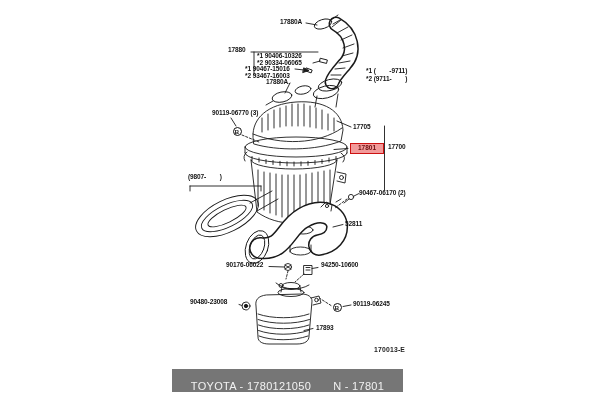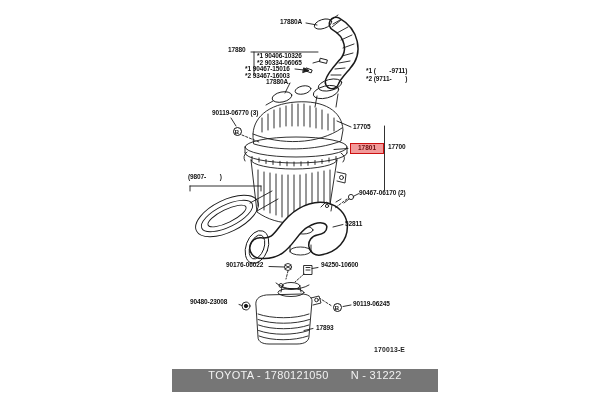--- a/index.html
+++ b/index.html
@@ -9,22 +9,22 @@
   .lbl{position:absolute;font-size:6.5px;font-weight:bold;color:#111;line-height:1;
        letter-spacing:-0.1px;white-space:pre;}
   .bmark{position:absolute;width:9px;height:9px;border:1px solid #111;border-radius:50%;
          font-size:6px;font-weight:bold;color:#111;line-height:8px;text-align:center;
          background:#fff;box-sizing:border-box;}
   .hl{position:absolute;left:350px;top:143px;width:34px;height:11px;background:#f29a9a;
       border:1.2px solid #cc1111;box-sizing:border-box;display:flex;align-items:center;
       justify-content:center;font-size:6.5px;font-weight:bold;color:#6b0f0f;line-height:1;}
   .figcode{position:absolute;left:374px;top:346px;font-size:6.8px;font-weight:bold;
            color:#222;letter-spacing:0.2px;}
-  .footer{position:absolute;left:172px;top:369px;width:266px;height:23px;background:#767676;
-          color:#f2f2f2;display:flex;align-items:flex-start;justify-content:center;gap:22px;
+  .footer{position:absolute;left:172px;top:369px;width:231px;height:23px;background:#767676;
+          color:#f2f2f2;display:flex;align-items:flex-end;justify-content:center;gap:22px;
           font-size:11px;letter-spacing:0.3px;}
 </style>
 </head>
 <body>
 
 <div class="stage">
 
   <svg class="art" viewBox="0 0 600 400">
     <g stroke="#1a1a1a" stroke-width="0.9" fill="none" stroke-linecap="round" stroke-linejoin="round">
 
@@ -170,16 +170,16 @@
   <div class="bmark" style="left:332.5px;top:302.5px">B</div>
 
   <div class="hl">
     <span>17801</span>
   </div>
 
   <div class="figcode">170013-E</div>
 
   <div class="footer">
     <span>TOYOTA - 1780121050</span>
-    <span>N - 31222</span>
+    <span>N - 17801</span>
   </div>
 
 </div>
 
 </body></html>

